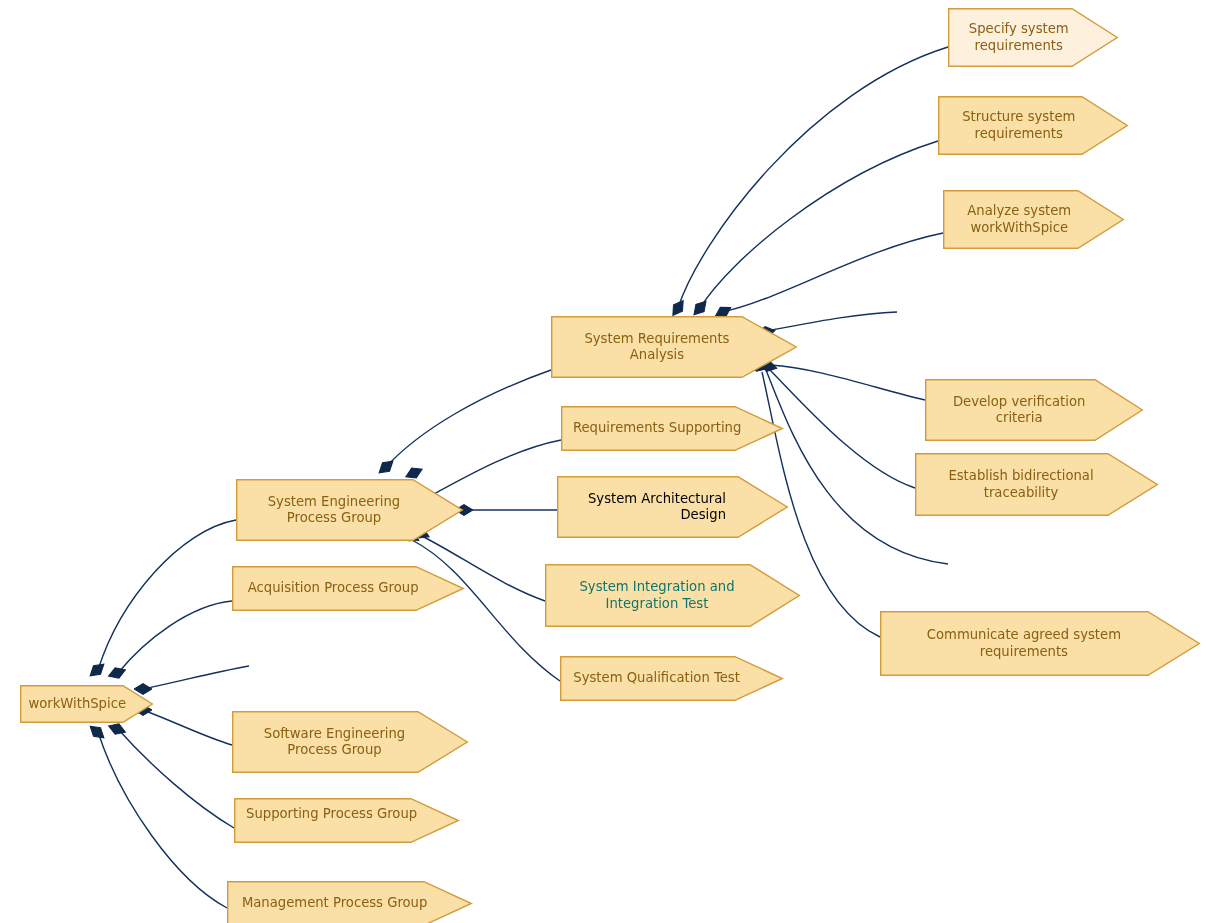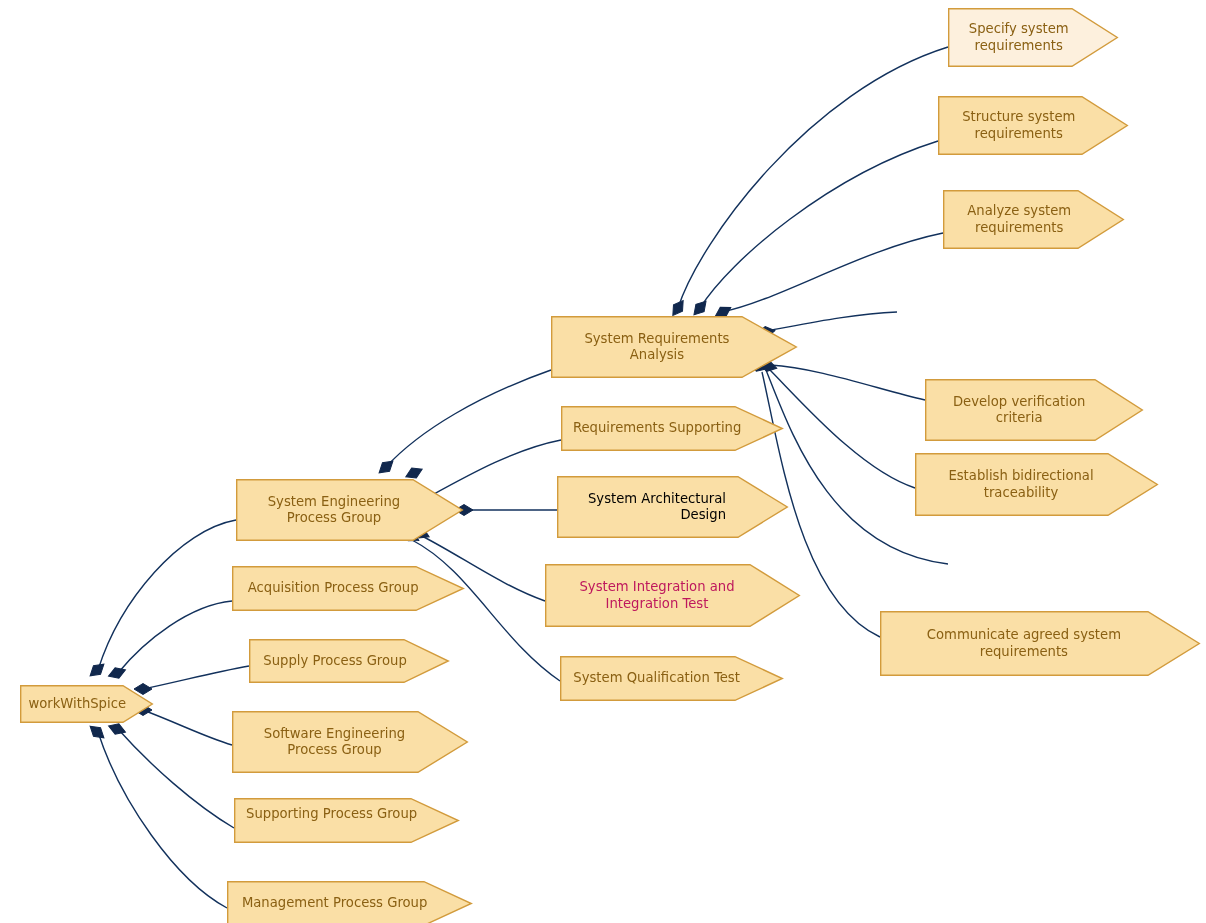--- a/index.html
+++ b/index.html
@@ -105,26 +105,20 @@
       </svg>
       <div class="lbl" style="color: rgb(138, 96, 19); padding-right: 31px;">System Engineering
 Process Group</div>
     </div>
     <div class="node" style="left: 232px; top: 566px; width: 232px; height: 45px;">
       <svg width="232" height="45" viewBox="0 0 232 45">
         <path d="M 0.7 0.7 L 184 0.7 L 231.3 22.5 L 184 44.3 L 0.7 44.3 Z" fill="#fadfa6" stroke="#d29b3c" stroke-width="1.4" stroke-linejoin="miter"></path>
       </svg>
       <div class="lbl" style="color: rgb(138, 96, 19); padding-right: 29.76px;">Acquisition Process Group</div>
     </div>
-    <div class="node" style="left: 249px; top: 639px; width: 200px; height: 44px;">
-      <svg width="200" height="44" viewBox="0 0 200 44">
-        <path d="M 0.7 0.7 L 155 0.7 L 199.3 22 L 155 43.3 L 0.7 43.3 Z" fill="#fadfa6" stroke="#d29b3c" stroke-width="1.4" stroke-linejoin="miter"></path>
-      </svg>
-      <div class="lbl" style="color: rgb(138, 96, 19); padding-right: 27.9px;">Supply Process Group</div>
-    </div>
     <div class="node" style="left: 232px; top: 711px; width: 236px; height: 62px;">
       <svg width="236" height="62" viewBox="0 0 236 62">
         <path d="M 0.7 0.7 L 186 0.7 L 235.3 31 L 186 61.3 L 0.7 61.3 Z" fill="#fadfa6" stroke="#d29b3c" stroke-width="1.4" stroke-linejoin="miter"></path>
       </svg>
       <div class="lbl" style="color: rgb(138, 96, 19); padding-right: 31px;">Software Engineering
 Process Group</div>
     </div>
     <div class="node" style="left: 234px; top: 798px; width: 225px; height: 33px;">
       <svg width="225" height="45" viewBox="0 0 225 45">
         <path d="M 0.7 0.7 L 177 0.7 L 224.3 22.5 L 177 44.3 L 0.7 44.3 Z" fill="#fadfa6" stroke="#d29b3c" stroke-width="1.4" stroke-linejoin="miter"></path>
@@ -154,21 +148,21 @@
       <svg width="231" height="62" viewBox="0 0 231 62">
         <path d="M 0.7 0.7 L 181 0.7 L 230.3 31 L 181 61.3 L 0.7 61.3 Z" fill="#fadfa6" stroke="#d29b3c" stroke-width="1.4" stroke-linejoin="miter"></path>
       </svg>
       <div class="lbl" style="color: #000000; padding-right: 31px; text-align: right;">System Architectural
 Design</div>
     </div>
     <div class="node" style="left: 545px; top: 564px; width: 255px; height: 63px;">
       <svg width="255" height="63" viewBox="0 0 255 63">
         <path d="M 0.7 0.7 L 205 0.7 L 254.3 31.5 L 205 62.3 L 0.7 62.3 Z" fill="#fadfa6" stroke="#d29b3c" stroke-width="1.4" stroke-linejoin="miter"></path>
       </svg>
-      <div class="lbl" style="color: #be185d; padding-right: 31px;">System Integration and
+      <div class="lbl" style="color: #0f766e; padding-right: 31px;">System Integration and
 Integration Test</div>
     </div>
     <div class="node" style="left: 560px; top: 656px; width: 223px; height: 45px;">
       <svg width="223" height="45" viewBox="0 0 223 45">
         <path d="M 0.7 0.7 L 175 0.7 L 222.3 22.5 L 175 44.3 L 0.7 44.3 Z" fill="#fadfa6" stroke="#d29b3c" stroke-width="1.4" stroke-linejoin="miter"></path>
       </svg>
       <div class="lbl" style="color: rgb(138, 96, 19); padding-right: 29.76px;">System Qualification Test</div>
     </div>
     <div class="node" style="left: 948px; top: 8px; width: 170px; height: 59px;">
       <svg width="170" height="59" viewBox="0 0 170 59">
@@ -182,21 +176,21 @@
         <path d="M 0.7 0.7 L 144 0.7 L 189.3 29.5 L 144 58.3 L 0.7 58.3 Z" fill="#fadfa6" stroke="#d29b3c" stroke-width="1.4" stroke-linejoin="miter"></path>
       </svg>
       <div class="lbl" style="color: rgb(138, 96, 19); padding-right: 28.52px;">Structure system
 requirements</div>
     </div>
     <div class="node" style="left: 943px; top: 190px; width: 181px; height: 59px;">
       <svg width="181" height="59" viewBox="0 0 181 59">
         <path d="M 0.7 0.7 L 135 0.7 L 180.3 29.5 L 135 58.3 L 0.7 58.3 Z" fill="#fadfa6" stroke="#d29b3c" stroke-width="1.4" stroke-linejoin="miter"></path>
       </svg>
       <div class="lbl" style="color: rgb(138, 96, 19); padding-right: 28.52px;">Analyze system
-requirements</div>
+workWithSpice</div>
     </div>
     <div class="node" style="left: 925px; top: 366px; width: 218px; height: 62px; margin-top: 13px;">
       <svg width="218" height="62" viewBox="0 0 218 62">
         <path d="M 0.7 0.7 L 170 0.7 L 217.3 31 L 170 61.3 L 0.7 61.3 Z" fill="#fadfa6" stroke="#d29b3c" stroke-width="1.4" stroke-linejoin="miter"></path>
       </svg>
       <div class="lbl" style="color: rgb(138, 96, 19); padding-right: 29.76px;">Develop verification
 criteria</div>
     </div>
     <div class="node" style="left: 915px; top: 453px; width: 243px; height: 63px;">
       <svg width="243" height="63" viewBox="0 0 243 63">

